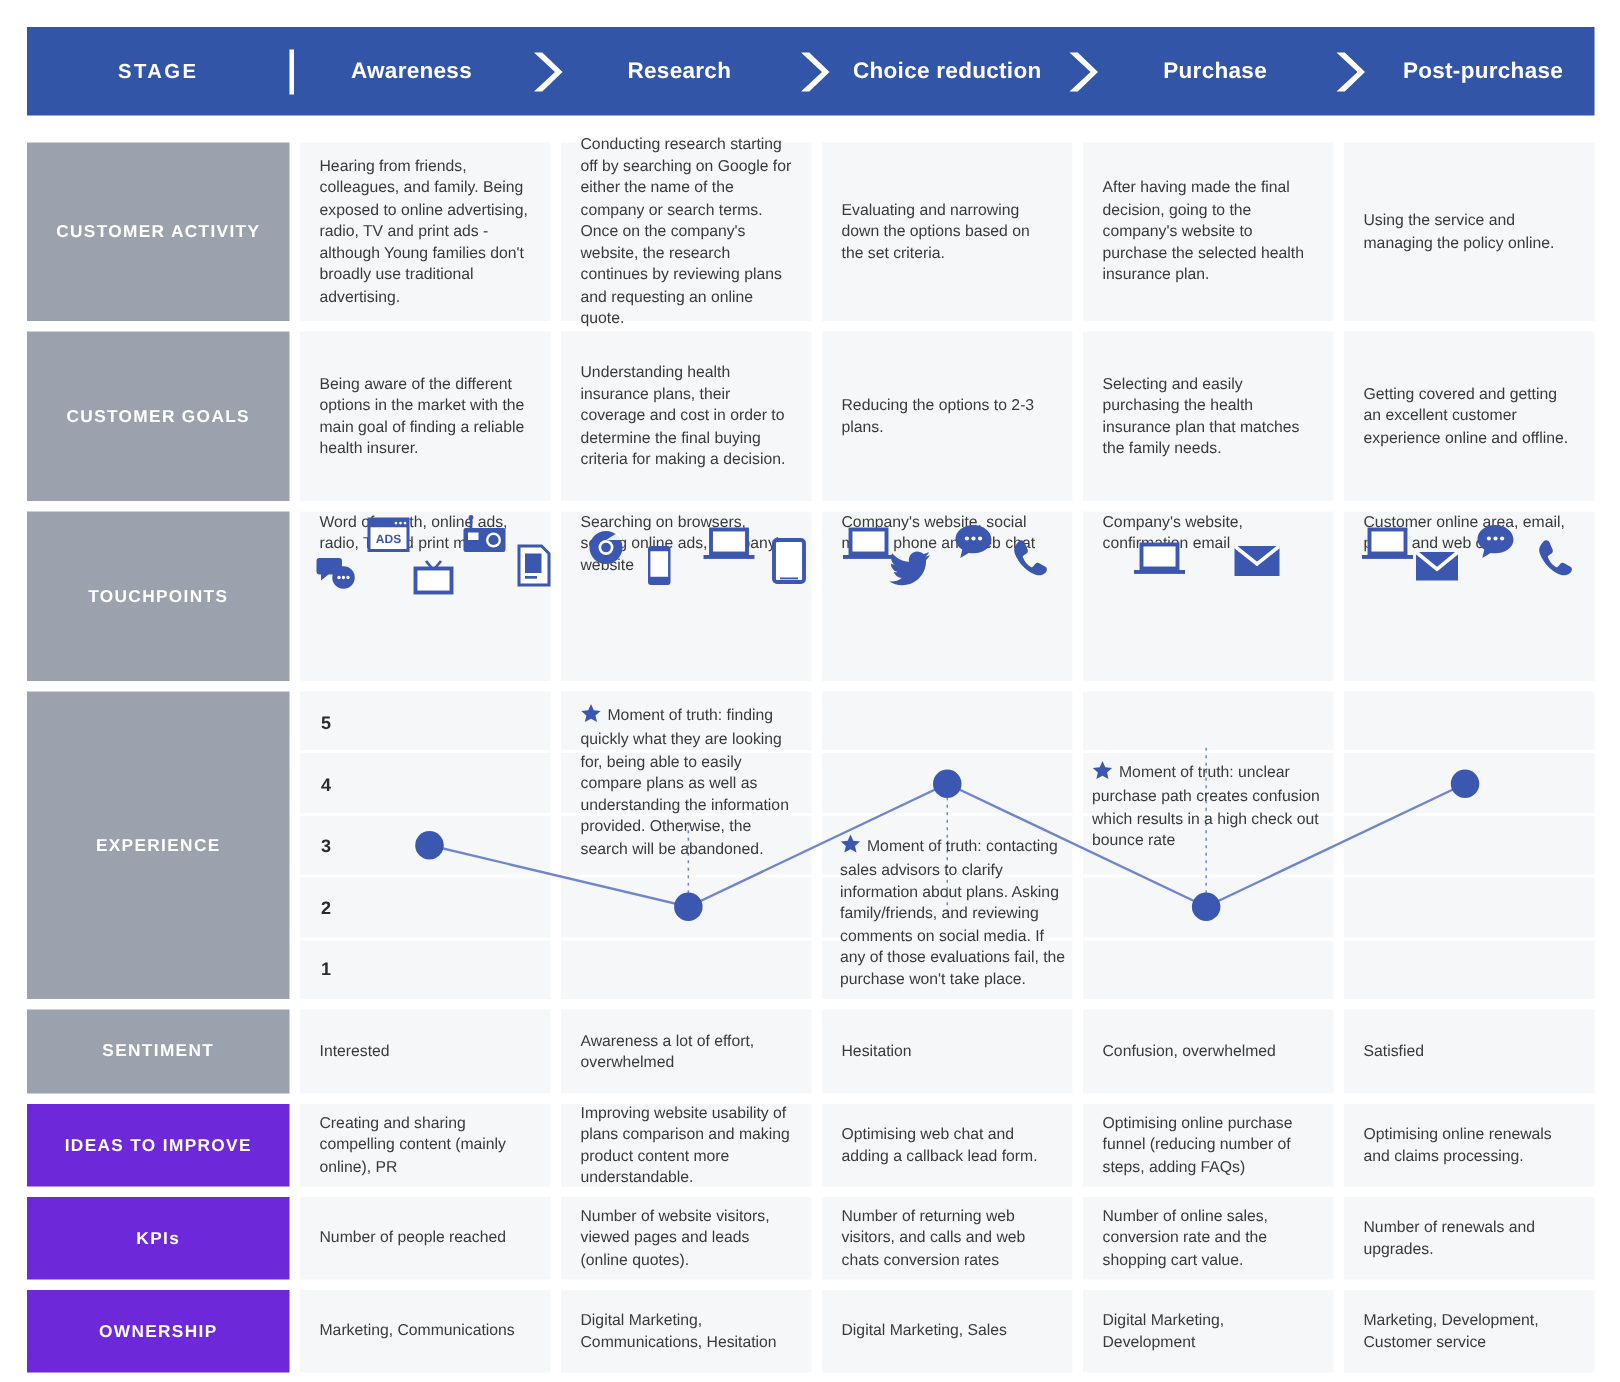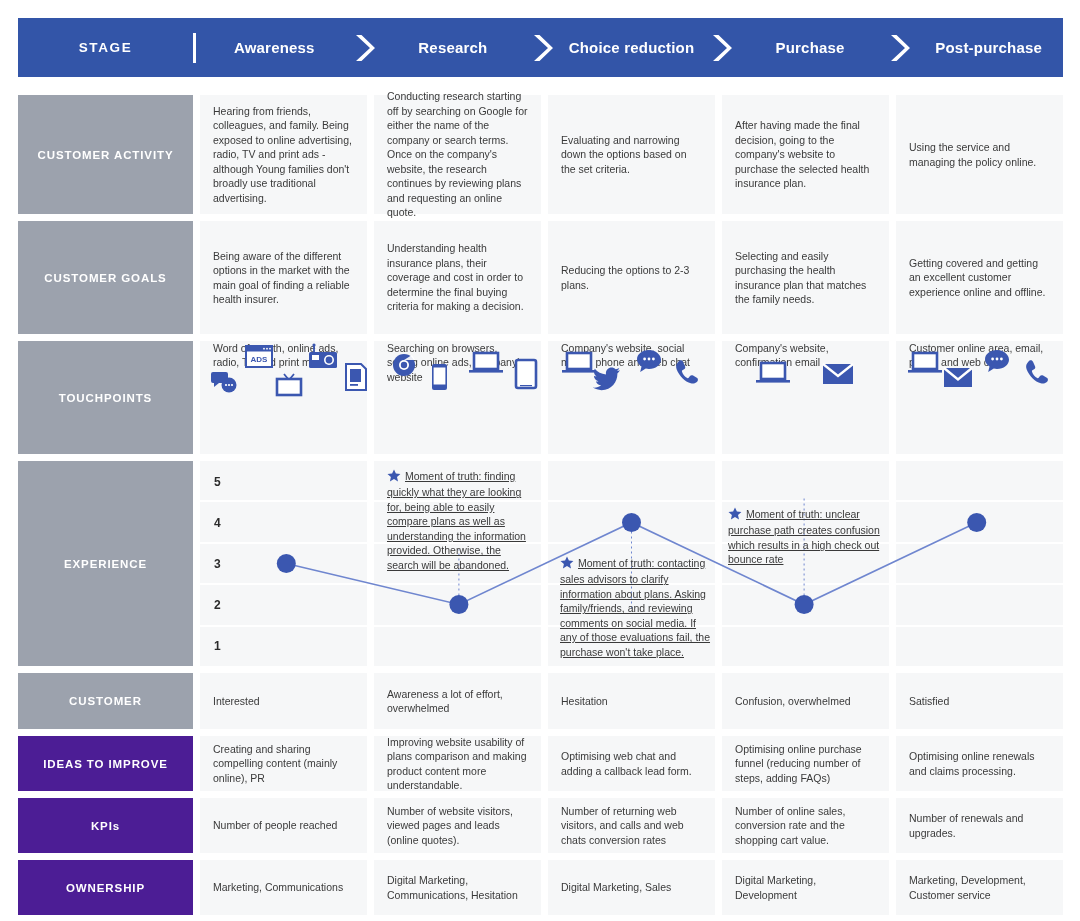--- a/index.html
+++ b/index.html
@@ -56,21 +56,21 @@
     width:175px;flex:0 0 175px;
     display:flex;align-items:center;justify-content:center;
     color:#ffffff;
     font-size:11.5px;font-weight:bold;
     letter-spacing:.9px;
     text-align:center;
     padding:0 6px;
     box-sizing:border-box;
   }
   .label.gray{background:#9ca2ad;}
-  .label.navy{background:#4c1d95;}
+  .label.navy{background:#6d28d9;}
 
   .cells{
     flex:1;display:flex;gap:7px;margin-left:7px;
   }
   .cell{
     flex:1;
     background:#f6f7f8;
     box-sizing:border-box;
     padding:14px 13px;
     font-size:10.5px;
@@ -113,21 +113,21 @@
     z-index:3;pointer-events:none;
   }
   .scale div{
     flex:1;display:flex;align-items:center;
     padding-left:14px;
     font-size:12px;font-weight:bold;color:#2b2b2b;
   }
   .expsvg{position:absolute;inset:0;z-index:2;}
   .note{
     position:absolute;z-index:4;
-    font-size:10.5px;line-height:1.38;color:#3a3a3a;text-decoration:underline;
+    font-size:10.5px;line-height:1.38;color:#3a3a3a;
   }
   .note .star{
     display:inline-block;vertical-align:-2px;margin-right:4px;
   }
 
   svg{overflow:visible;}
 </style>
 </head>
 <body>
 
@@ -436,21 +436,21 @@
           <svg width="14" height="13" viewBox="0 0 14 13">
               <path d="M7 0.4l1.9 4.1 4.5.5-3.4 3 1 4.4L7 10.1 2.9 12.4l1-4.4L.5 5l4.6-.5z" fill="#3b57b0"></path>
             </svg>
         </span><span>Moment of truth: contacting sales advisors to clarify information about plans. Asking family/friends, and reviewing comments on social media. If any of those evaluations fail, the purchase won't take place.</span>
       </div>
 
     </div>
   </div>
 
   <div class="row r-sent">
-    <div class="label gray">CUSTOMER</div>
+    <div class="label gray">SENTIMENT</div>
     <div class="cells">
       <div class="cell mid">Interested</div>
       <div class="cell mid">Awareness a lot of effort, overwhelmed</div>
       <div class="cell mid">Hesitation</div>
       <div class="cell mid">Confusion, overwhelmed</div>
       <div class="cell mid">Satisfied</div>
     </div>
   </div>
 
   <div class="row r-ideas">

